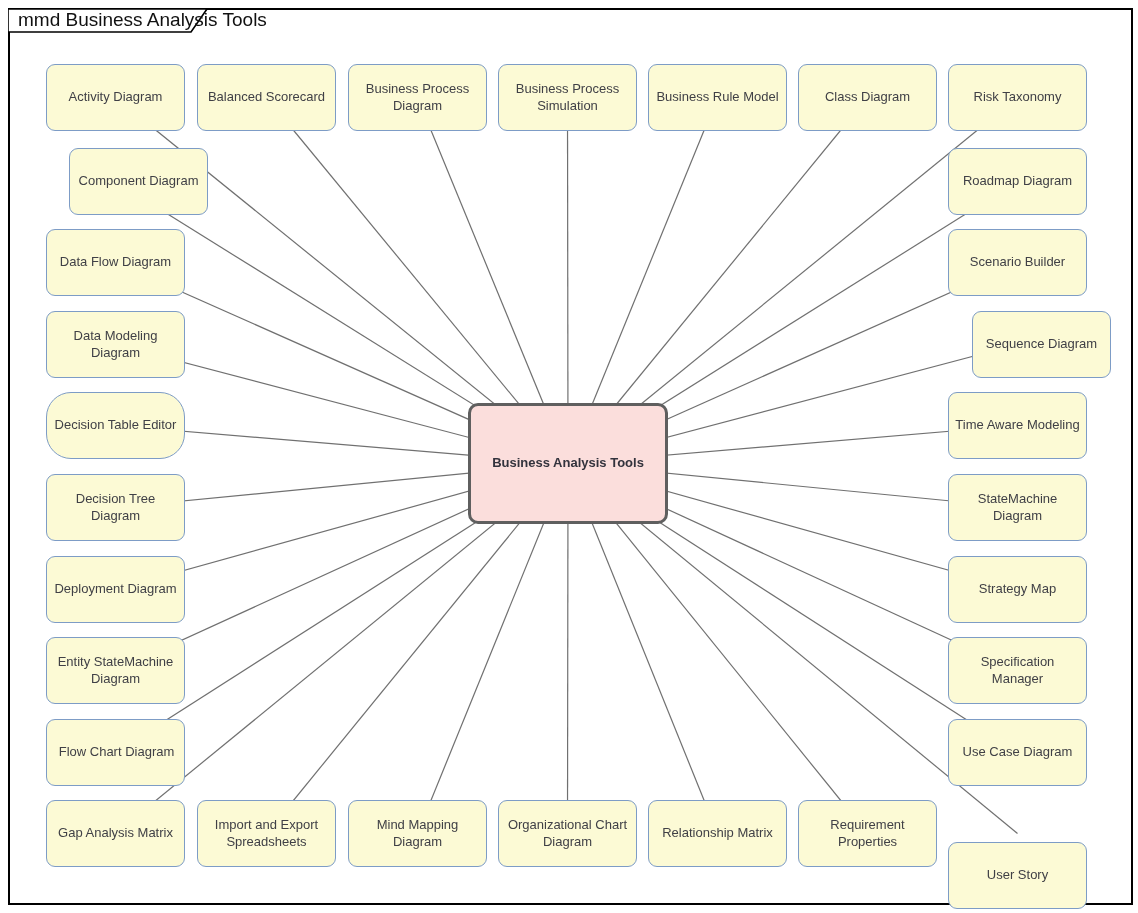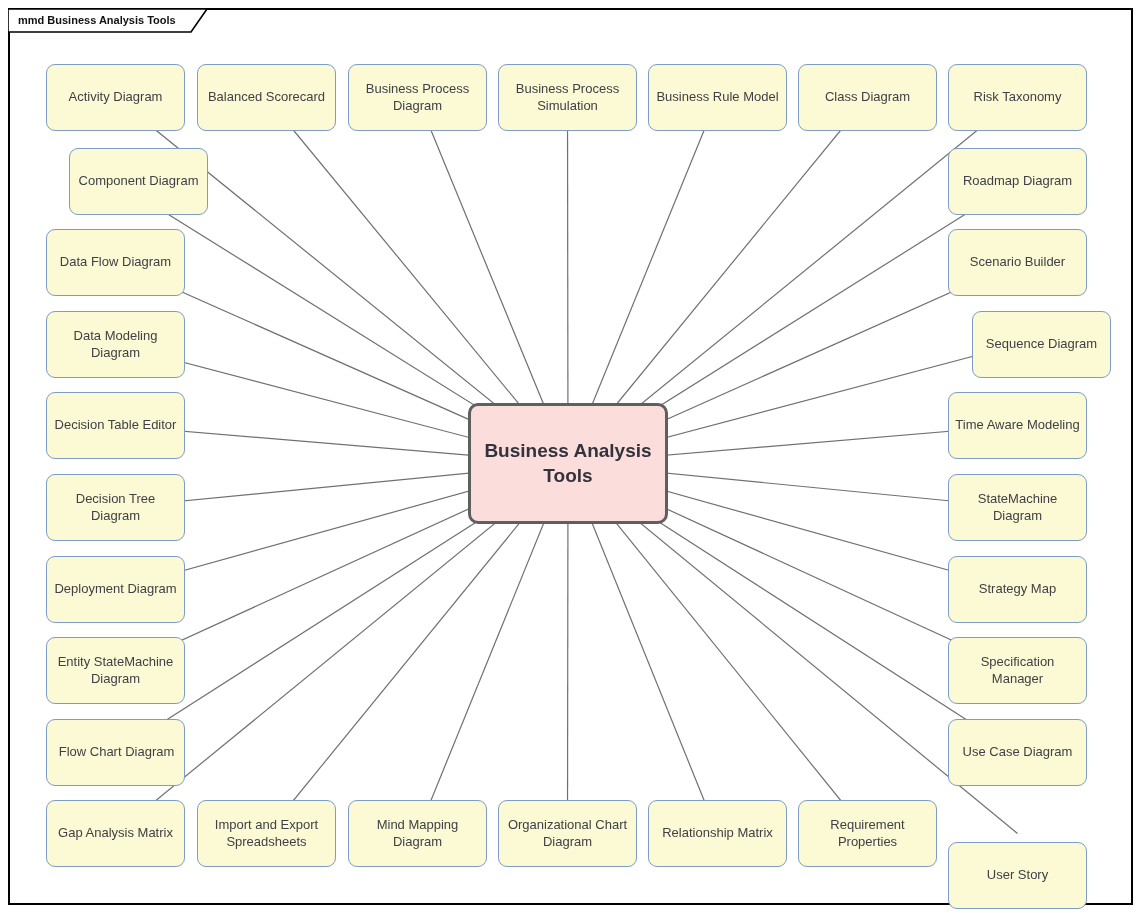--- a/index.html
+++ b/index.html
@@ -30,22 +30,22 @@
     left: 8px; top: 8px;
     width: 202px; height: 26px;
     z-index: 6;
   }
   .frame-tab svg { display: block; }
   .frame-tab .tab-label {
     position: absolute;
     left: 10px; top: 0;
     height: 14px;
     line-height: 24px;
-    font-size: 11px;
-    font-weight: bold;
+    font-size: 19px;
+    font-weight: normal;
     color: #111111;
     white-space: nowrap;
   }
   .connectors {
     position: absolute;
     left: 0; top: 0;
     z-index: 1;
   }
   .connectors line {
     stroke: var(--connector, #707070);
@@ -81,21 +81,21 @@
     border: 3px solid var(--center-border, #5f5f5f);
     border-radius: 10px;
     display: flex;
     align-items: center;
     justify-content: center;
     text-align: center;
     padding: 0 12px;
     z-index: 3;
   }
   .center-node span {
-    font-size: 19px;
+    font-size: 13px;
     font-weight: bold;
     line-height: 1.3;
     color: var(--center-text, #33333d);
   }
 </style>
 </head>
 <body>
 
 <div class="canvas">
 
@@ -158,21 +158,21 @@
       </div>
       <div class="node" style="left: 46px; top: 148px; margin-left: 23px;">
         <span>Component Diagram</span>
       </div>
       <div class="node" style="left: 46px; top: 229px;">
         <span>Data Flow Diagram</span>
       </div>
       <div class="node" style="left: 46px; top: 311px;">
         <span>Data Modeling Diagram</span>
       </div>
-      <div class="node" style="left: 46px; top: 392px;">
+      <div class="node" style="left: 46px; top: 392px; border-radius: 25px;">
         <span>Decision Table Editor</span>
       </div>
       <div class="node" style="left: 46px; top: 474px;">
         <span>Decision Tree Diagram</span>
       </div>
       <div class="node" style="left: 46px; top: 556px;">
         <span>Deployment Diagram</span>
       </div>
       <div class="node" style="left: 46px; top: 637px;">
         <span>Entity StateMachine Diagram</span>

